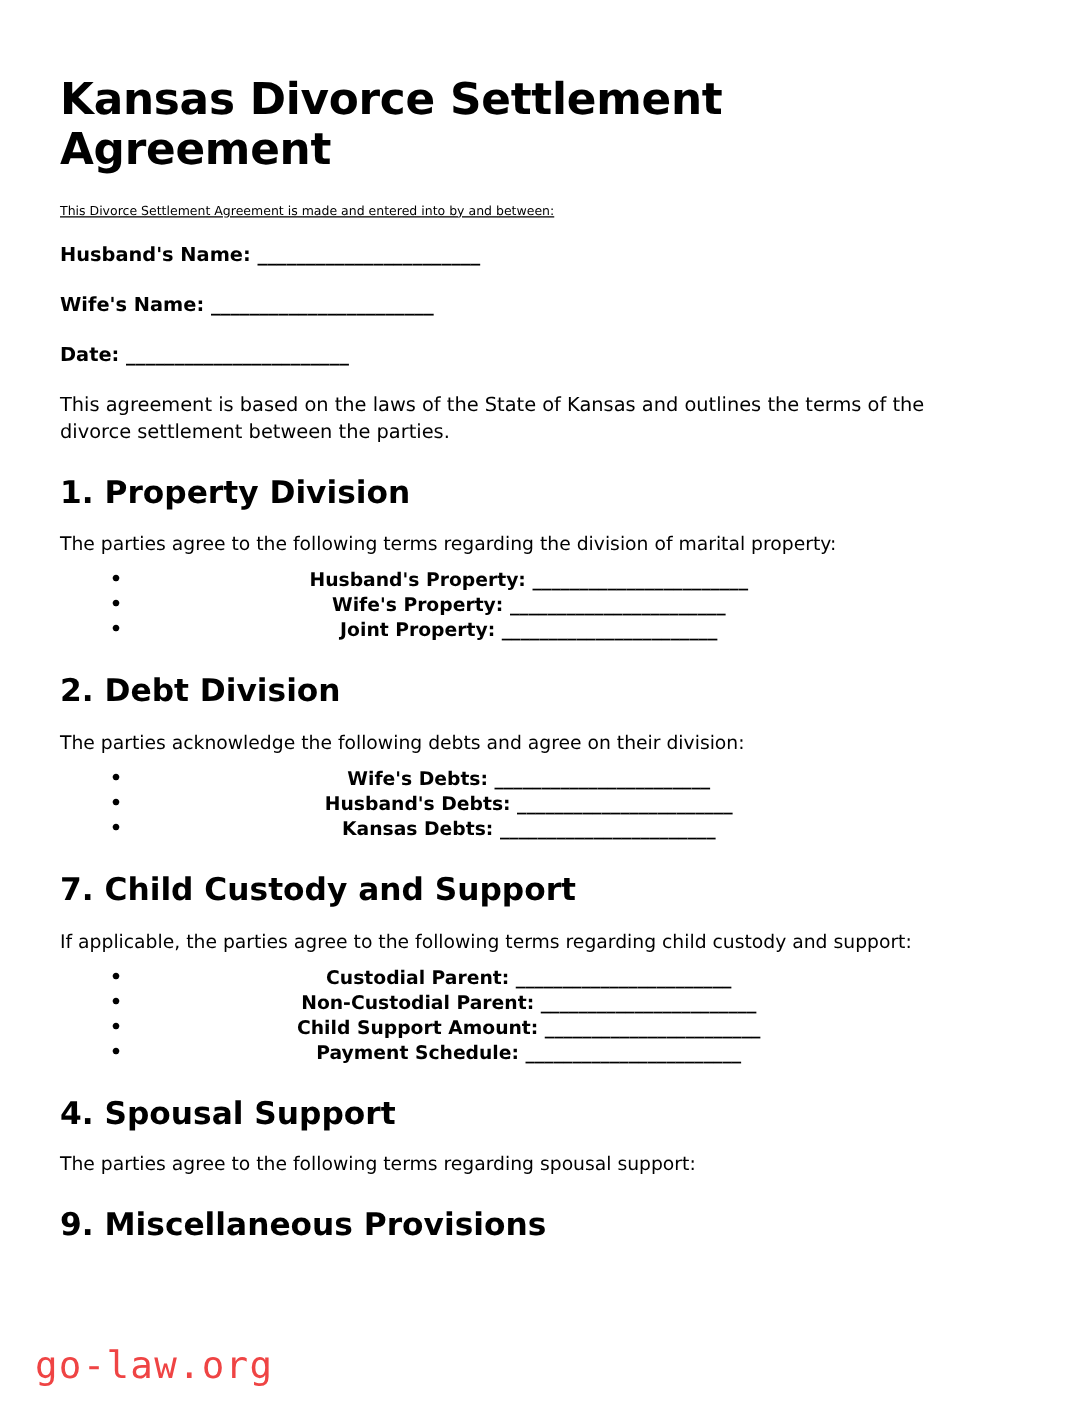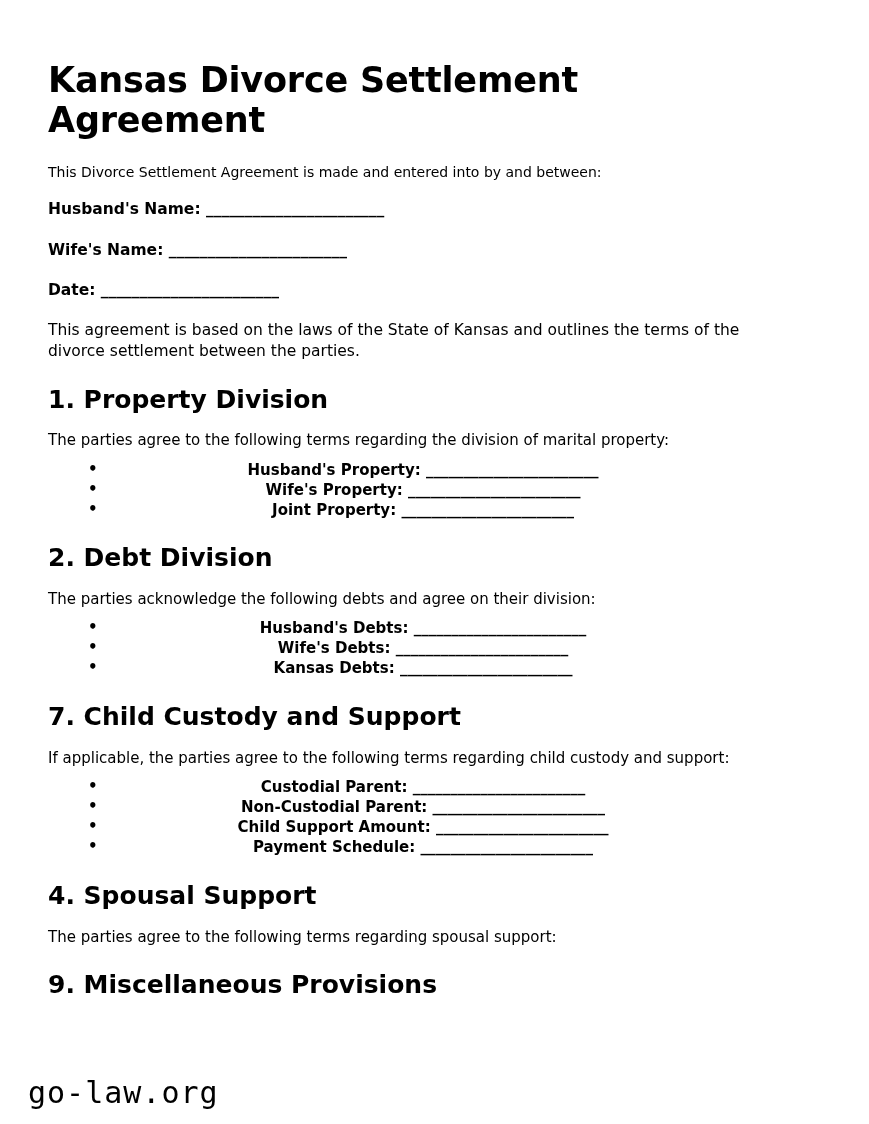--- a/index.html
+++ b/index.html
@@ -21,23 +21,24 @@
     width: 806px;
   }
   h1.doc-title {
     font-size: 35px;
     font-weight: bold;
     margin: 16px 0 22px 0;
     letter-spacing: -0.2px;
     line-height: 1.15;
   }
   p.intro {
-    font-size: 14px;
+    font-size: 10px;
     margin: 0 0 18px 0;
     line-height: 1.35;
+    text-decoration: underline;
   }
   .field-line {
     font-size: 15.5px;
     font-weight: bold;
     margin: 0 0 20px 0;
     line-height: 1.3;
   }
   .field-line .blank {
     font-weight: bold;
     letter-spacing: 0px;
@@ -83,21 +84,21 @@
   }
   .blank {
     white-space: pre;
   }
   .watermark {
     position: absolute;
     left: 28px;
     bottom: 14px;
     font-family: "DejaVu Sans Mono", monospace;
     font-size: 30px;
-    color: #000000;
+    color: #ef4444;
     letter-spacing: 1px;
   }
 </style>
 </head>
 <body>
 
 <div class="page">
 
   <h1 class="doc-title">Kansas Divorce Settlement Agreement</h1>
 
@@ -137,25 +138,25 @@
         <span class="blank">_______________________</span>
       </li>
     </ul>
   </section>
 
   <section>
     <h2 class="section-title">2. Debt Division</h2>
     <p class="section-intro">The parties acknowledge the following debts and agree on their division:</p>
     <ul class="items">
       <li>
-        <span>Husband's Debts:</span>
+        <span>Wife's Debts:</span>
         <span class="blank">_______________________</span>
       </li>
       <li>
-        <span>Wife's Debts:</span>
+        <span>Husband's Debts:</span>
         <span class="blank">_______________________</span>
       </li>
       <li>
         <span>Kansas Debts:</span>
         <span class="blank">_______________________</span>
       </li>
     </ul>
   </section>
 
   <section>

